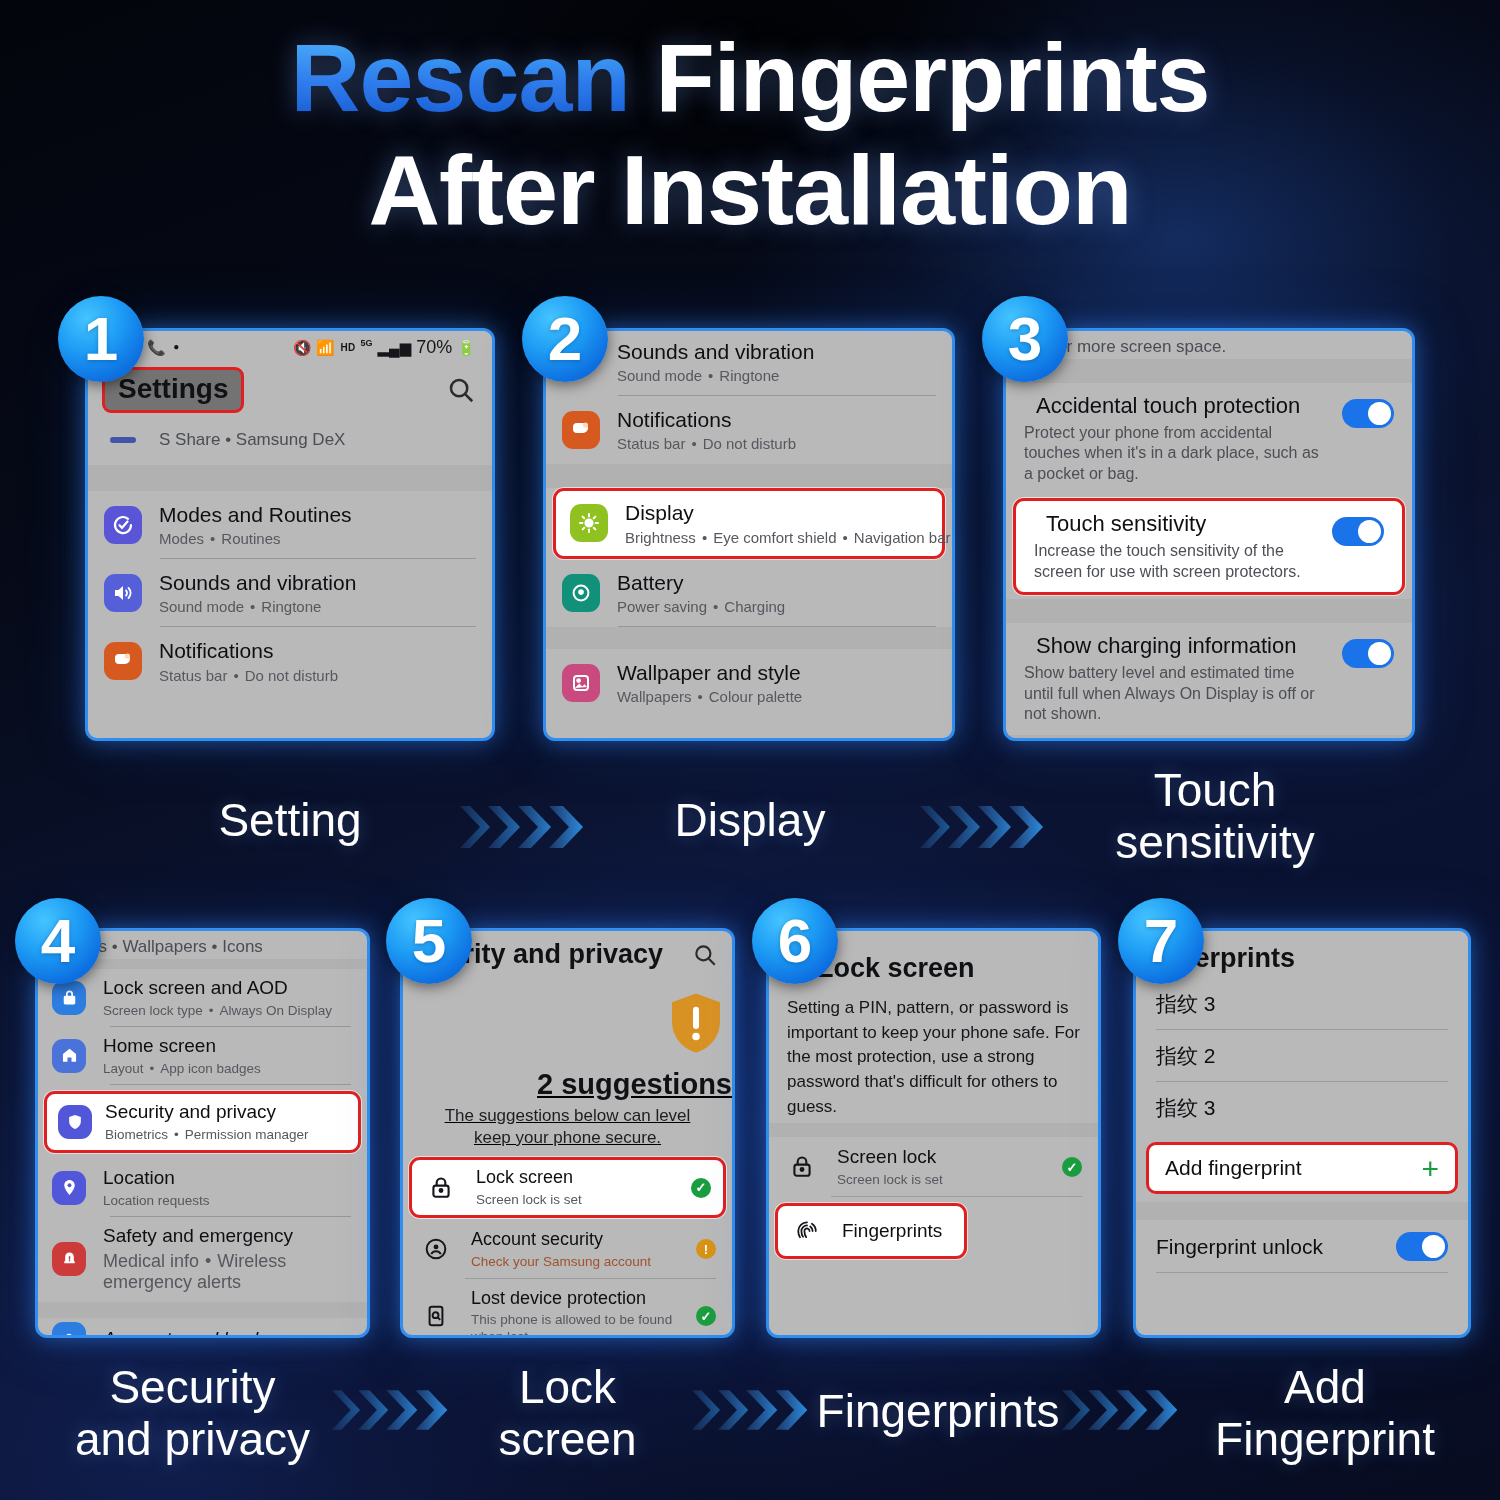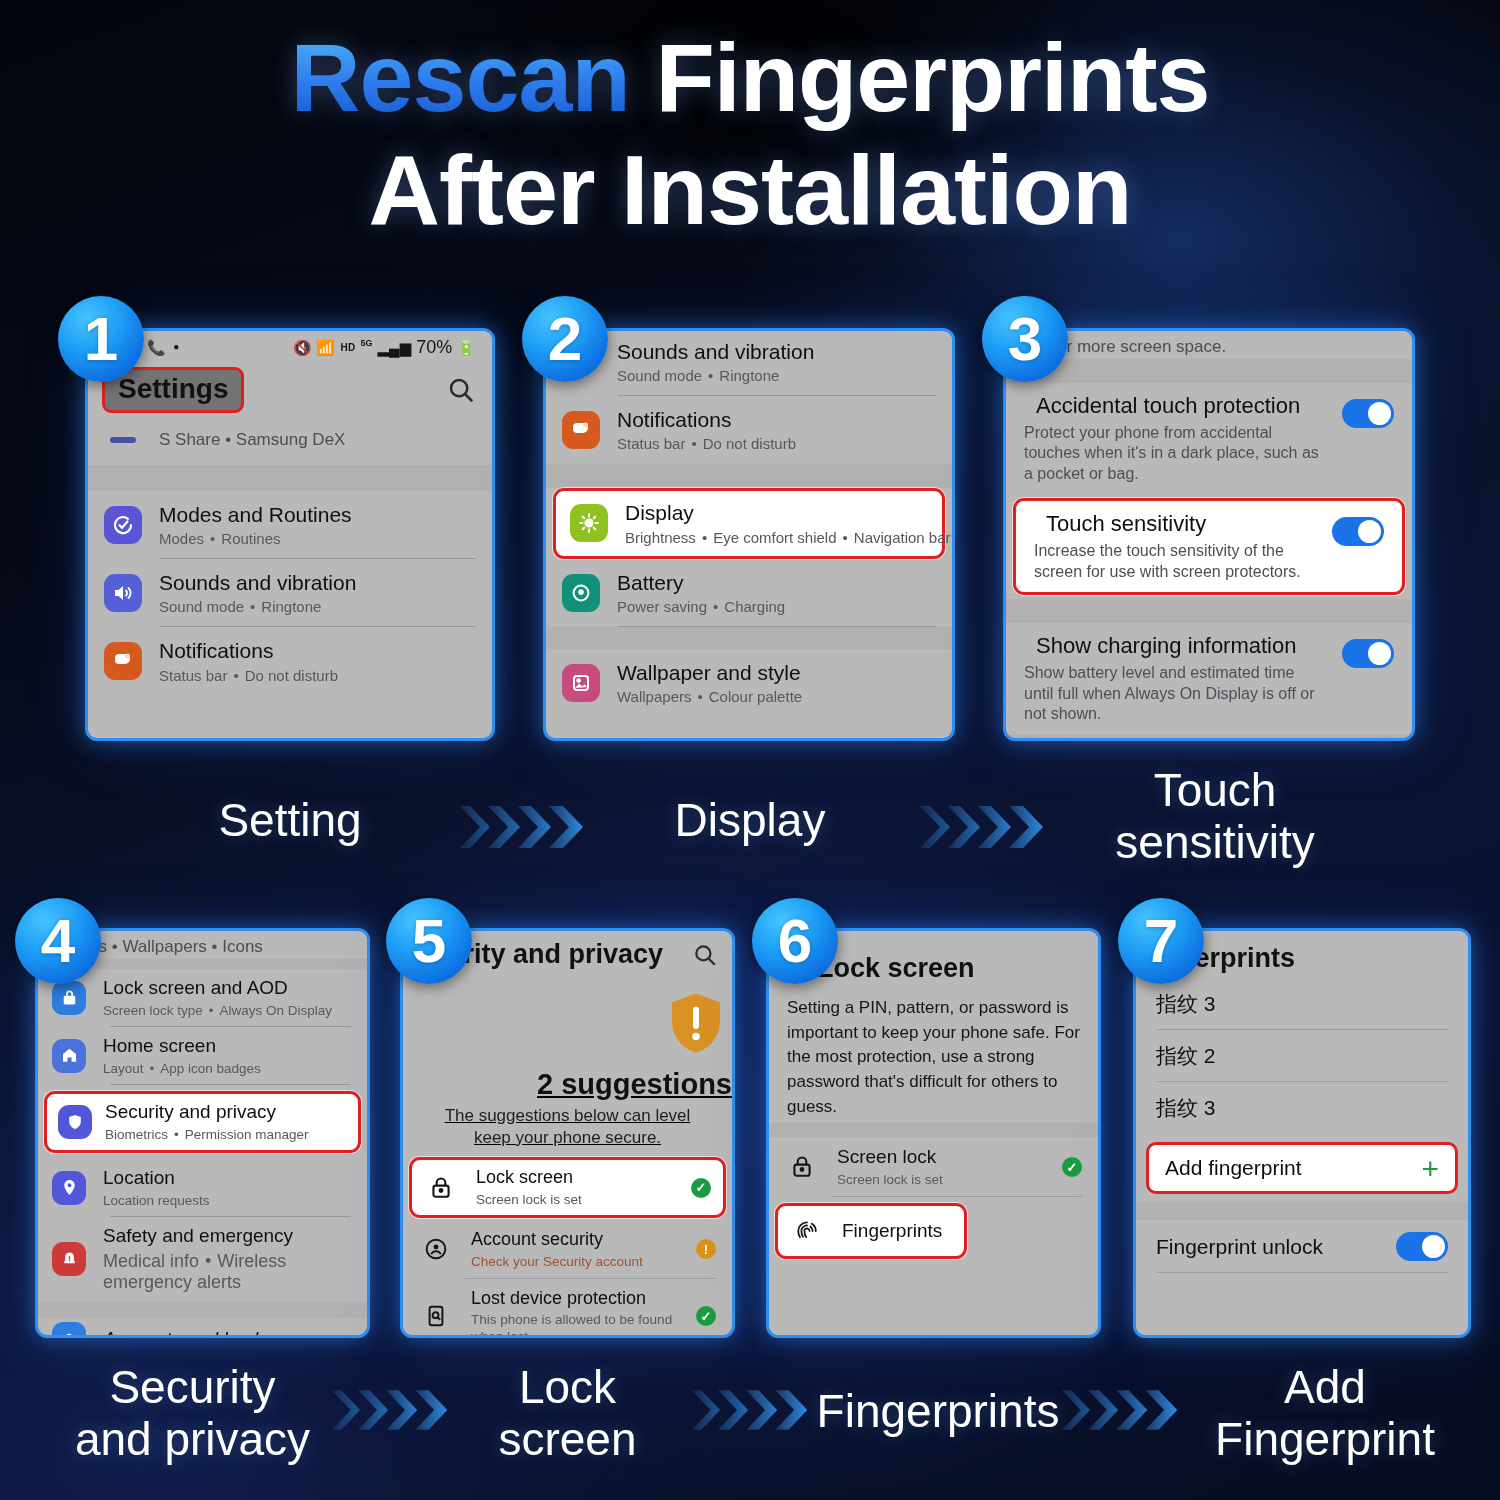--- a/index.html
+++ b/index.html
@@ -546,21 +546,21 @@
     <div class="srow5 divider" style="padding:9px 16px;">
       <div class="lineicon">
         <svg viewBox="0 0 24 24" fill="none" stroke="#15161a" stroke-width="1.7">
             <circle cx="12" cy="12" r="8"></circle>
             <circle cx="12" cy="10.2" r="2.1" fill="#15161a" stroke="none"></circle>
             <path d="M7.9 16.4c.9-1.7 2.4-2.5 4.1-2.5s3.2.8 4.1 2.5"></path>
           </svg>
       </div>
       <div class="stext">
         <div class="stitle" style="font-size:18px;">Account security</div>
-        <div class="ssub warn-sub" style="font-size:13.5px;">Check your Security account</div>
+        <div class="ssub warn-sub" style="font-size:13.5px;">Check your Samsung account</div>
       </div>
       <div class="statusdot sd-amber">!</div>
     </div>
 
     <div class="srow5" style="padding:9px 16px;">
       <div class="lineicon">
         <svg viewBox="0 0 24 24" fill="none" stroke="#15161a" stroke-width="1.7">
             <rect x="6.5" y="4" width="11" height="16" rx="2"></rect>
             <circle cx="11.6" cy="11.3" r="2.5"></circle>
             <line x1="13.5" y1="13.2" x2="15.6" y2="15.3"></line>

